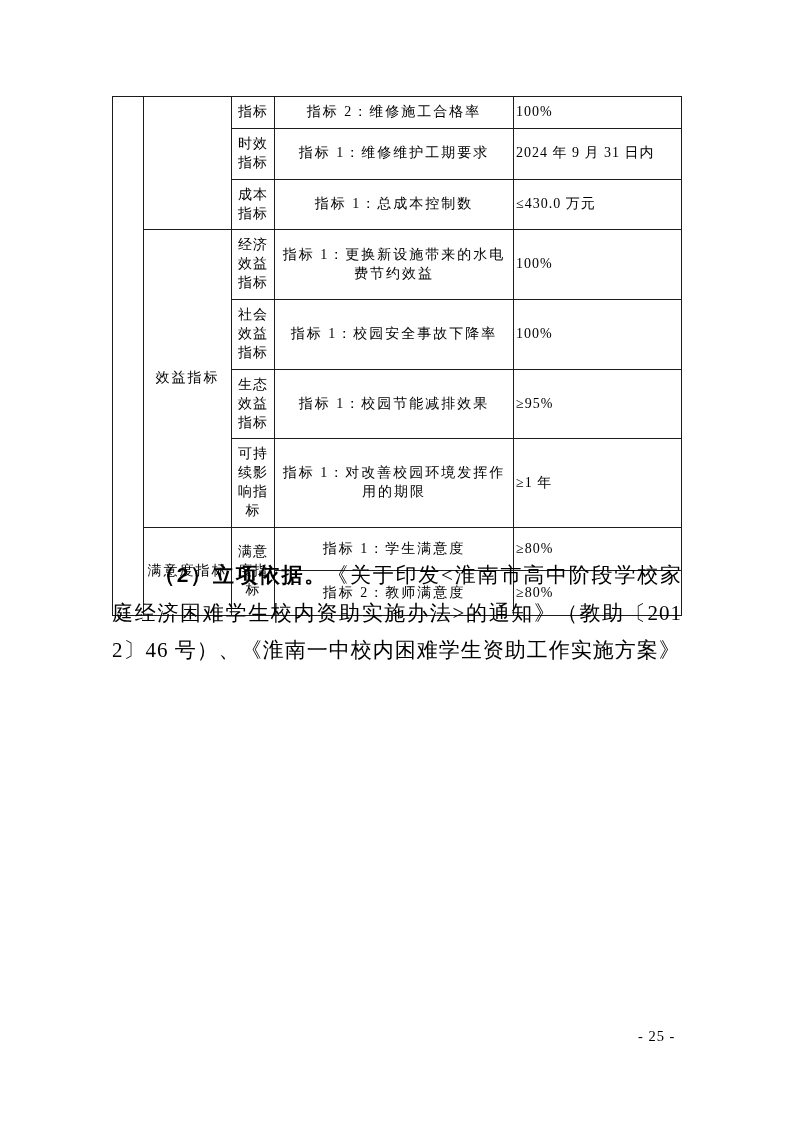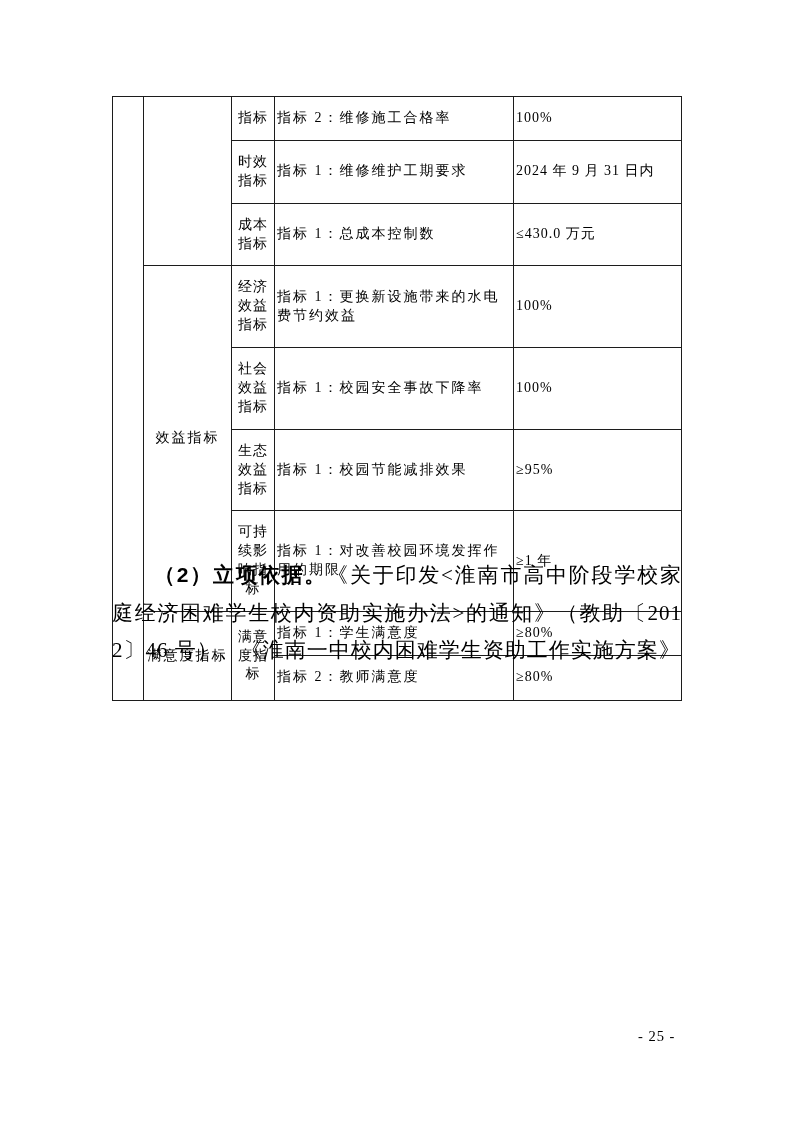--- a/index.html
+++ b/index.html
@@ -22,27 +22,27 @@
     top: 96px;
     border-collapse: collapse;
     table-layout: fixed;
     width: 569px;
   }
   table.perf-table td {
     border: 1px solid #1c1c1c;
     font-size: 14px;
     line-height: 1.35;
     vertical-align: middle;
-    padding: 12px 2px;
+    padding: 6px 2px;
     overflow: hidden;
   }
   td.c0 { padding: 0; }
   td.c1 { text-align: center; letter-spacing: 2px; }
   td.c2 { text-align: center; letter-spacing: 1px; line-height: 1.3; padding: 2px 1px; word-break: break-all; }
-  td.c3 { text-align: left; padding: 3px 8px 3px 10px; letter-spacing: 2px; line-height: 1.7; word-break: break-all; }
+  td.c3 { text-align: center; padding: 3px 8px 3px 10px; letter-spacing: 2px; line-height: 1.7; word-break: break-all; }
   td.c4 { text-align: left; letter-spacing: 1px; }
 
   
   .content {
     position: absolute;
     left: 112px;
     top: 556px;
     width: 570px;
   }
   .heading {

